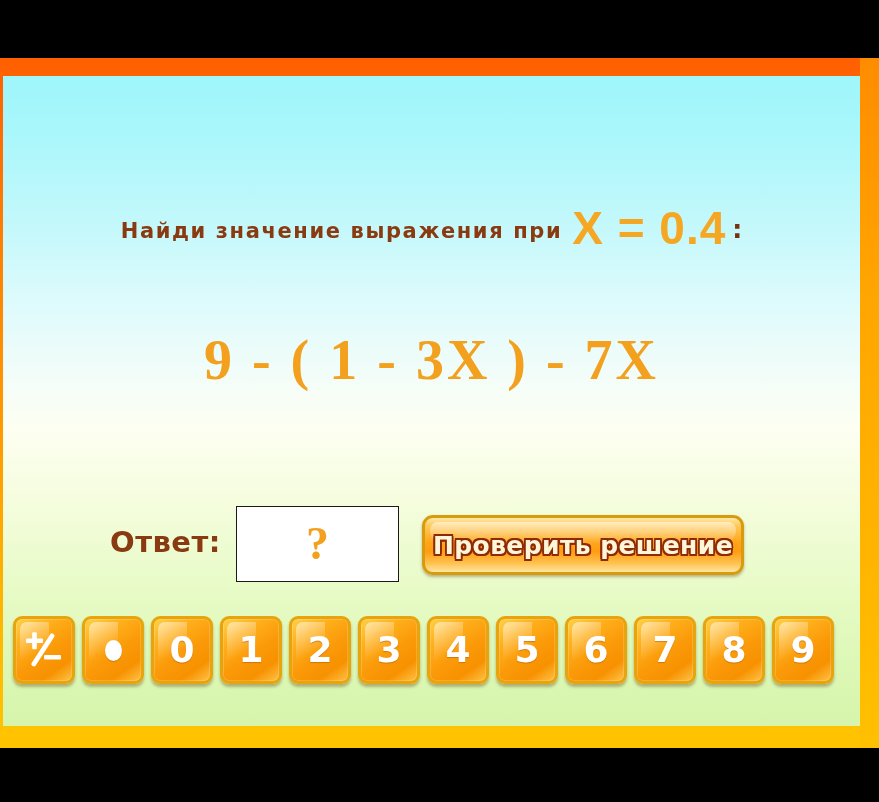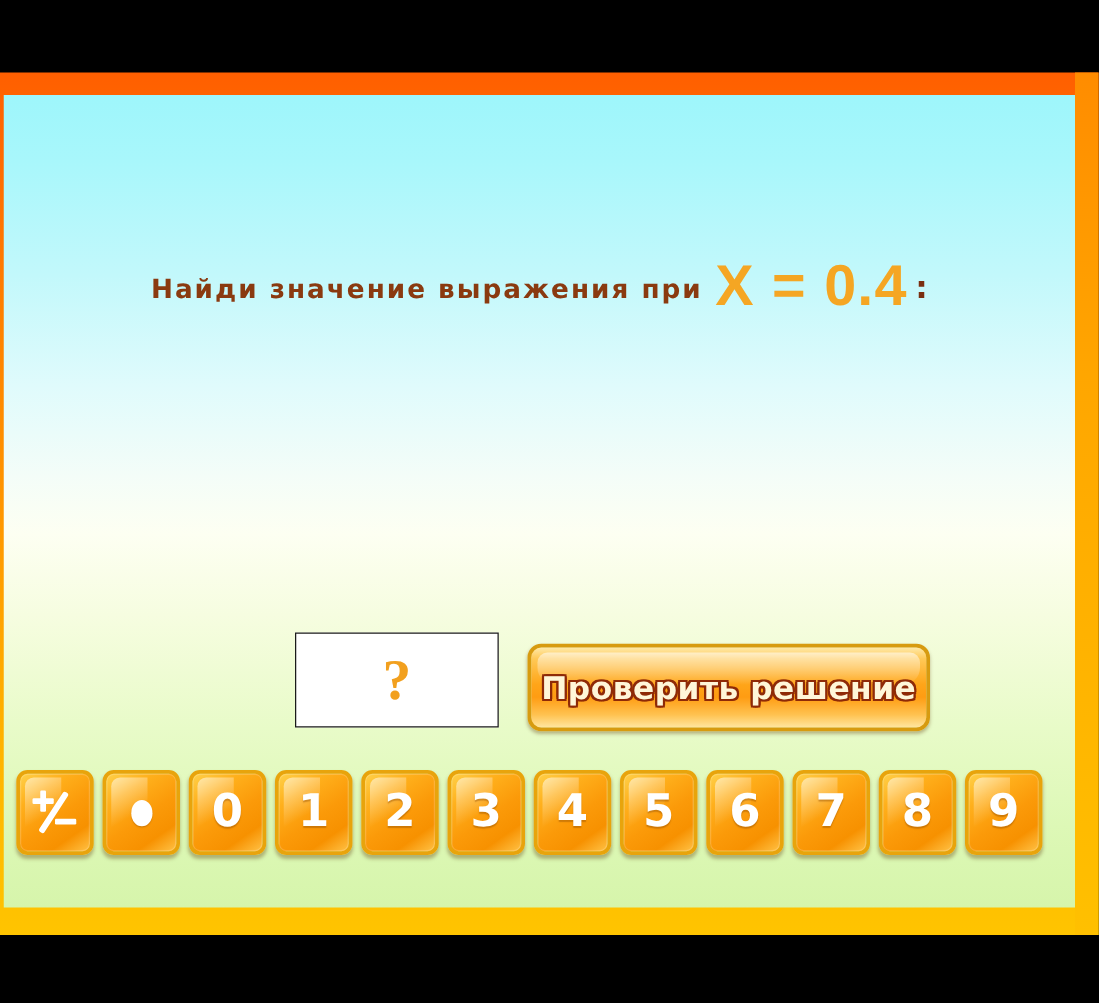--- a/index.html
+++ b/index.html
@@ -129,21 +129,21 @@
     font-size:46px;
     font-weight:bold;
     color:#f2a01e;
     line-height:1;
   }
 
   
   #check-button {
     position:absolute;
     left:419px; top:14px;
-    width:322px; height:70px;
+    width:322px; height:60px;
     border-radius:11px;
     background:linear-gradient(180deg,#ffe9a8 0%,#ffc957 14%,#ffa519 46%,#ff9c12 62%,#ffc250 84%,#ffe6a0 100%);
     border:3px solid #d79b10;
     box-shadow:0 2px 3px rgba(90,50,0,.35);
     display:flex; align-items:center; justify-content:center;
     cursor:pointer;
   }
   #check-button::after{
     content:"";
     position:absolute; left:5px; top:4px; right:5px; height:40%;
@@ -220,22 +220,24 @@
   <div id="frame" data-interactable="false">
     <div id="frame-right" data-interactable="false"></div>
   </div>
 
   <div id="slide" data-interactable="false">
 
     <div id="prompt" data-interactable="false">
       <span class="prompt-text" data-interactable="false">Найди значение выражения при</span><span class="prompt-var" data-interactable="false">X = 0.4</span><span class="prompt-colon" data-interactable="false">:</span>
     </div>
 
+    <div id="expression" data-interactable="false">9 - ( 1 - 3X ) - 7X</div>
 
     <div id="answer-row" data-interactable="false">
+      <div id="answer-label" data-interactable="false">Ответ:</div>
 
       <div id="answer-box" data-interactable="true">
         <span id="answer-value" data-interactable="false">?</span>
       </div>
 
       <div id="check-button" data-interactable="true">
         <span id="check-label" data-interactable="false">Проверить решение</span>
       </div>
     </div>
 

